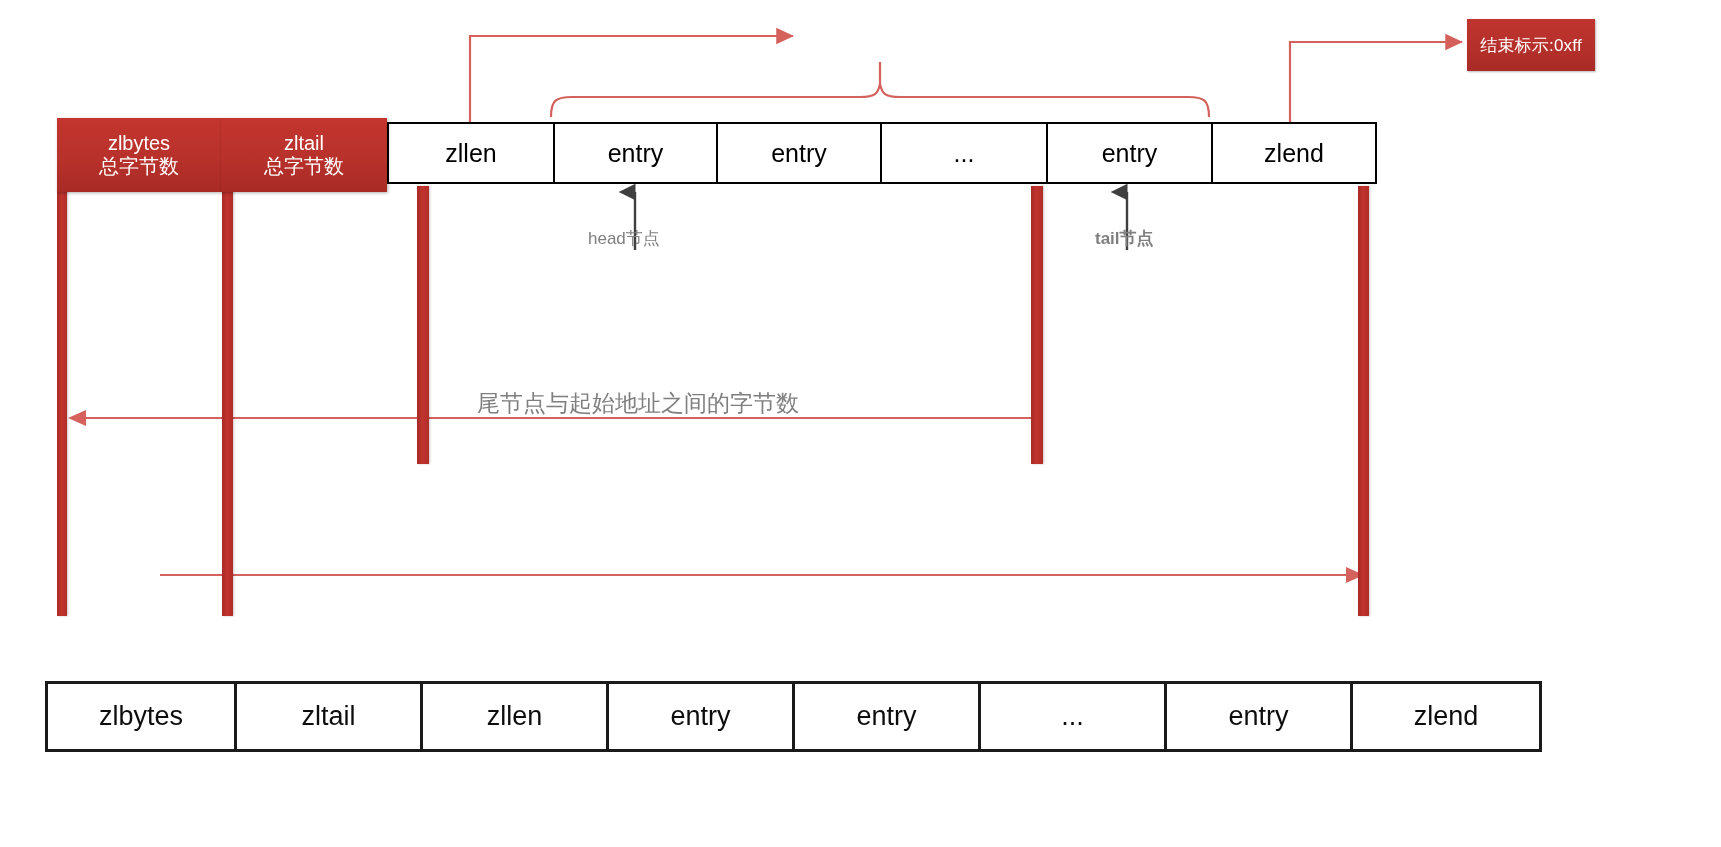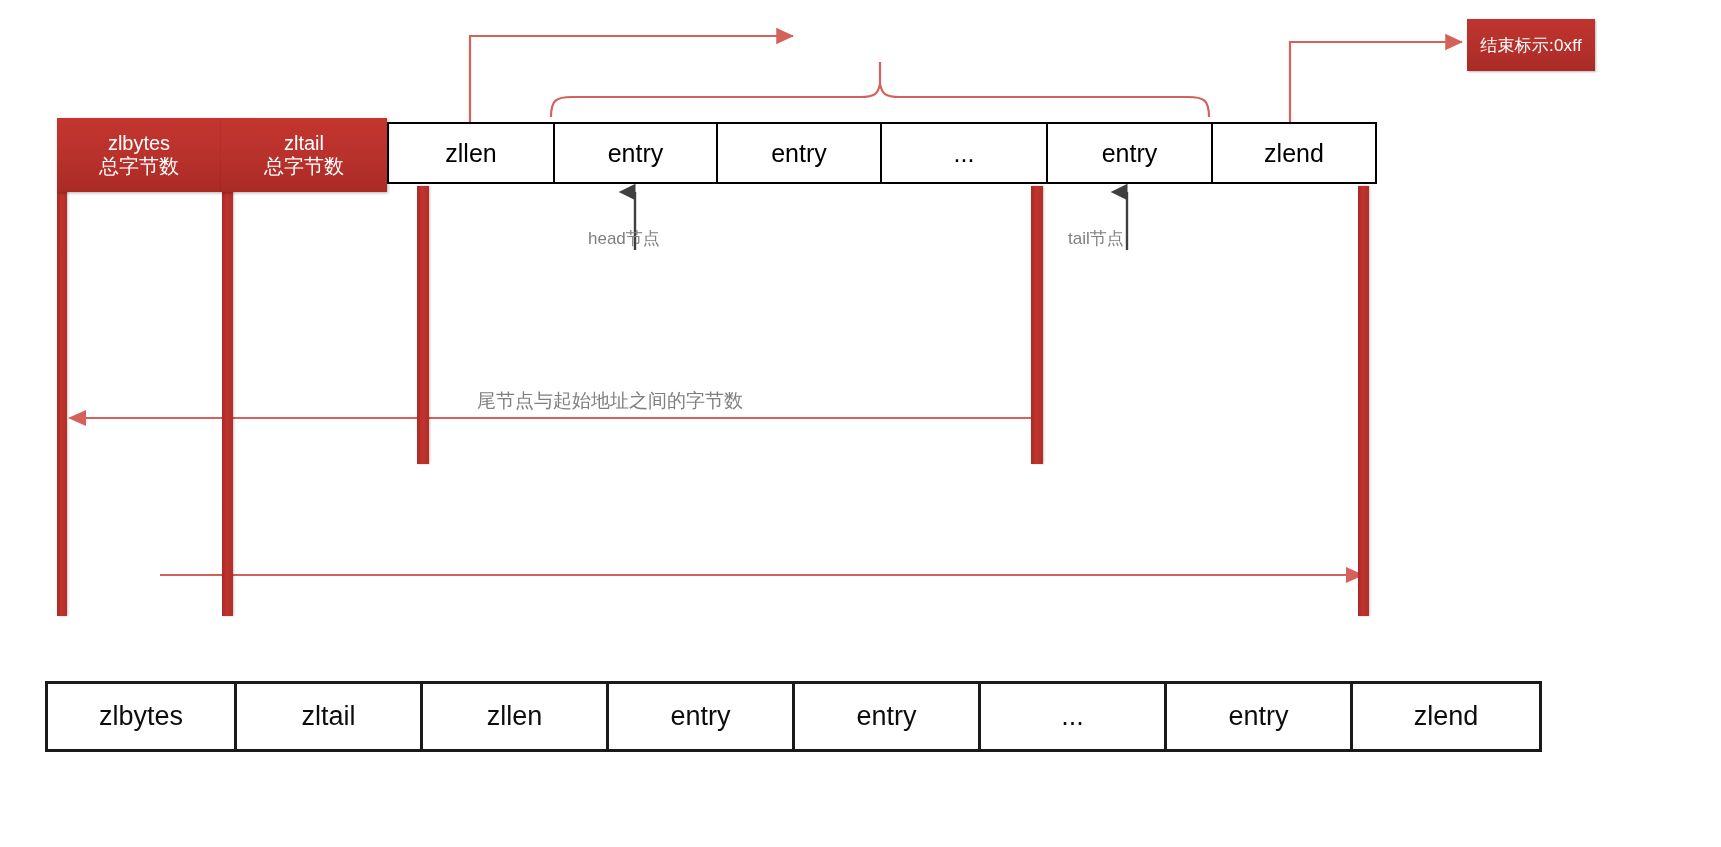--- a/index.html
+++ b/index.html
@@ -120,22 +120,22 @@
   }
 
   
   .note {
     position: absolute;
     color: #7f7f7f;
     font-size: 17px;
     white-space: nowrap;
   }
   #note-head { left: 588px; top: 227px; }
-  #note-tail { left: 1068px; top: 227px; }
-  #note-span { left: 477px; top: 388px; font-size: 19px; }
+  #note-tail { left: 1095px; top: 227px; font-weight: bold; }
+  #note-span { left: 477px; top: 388px; font-size: 23px; }
 
   
   #strip-bottom {
     position: absolute;
     left: 45px; top: 681px;
     height: 71px;
     display: flex;
     border: 3px solid #1a1a1a;
     box-sizing: border-box;
     background: #ffffff;

